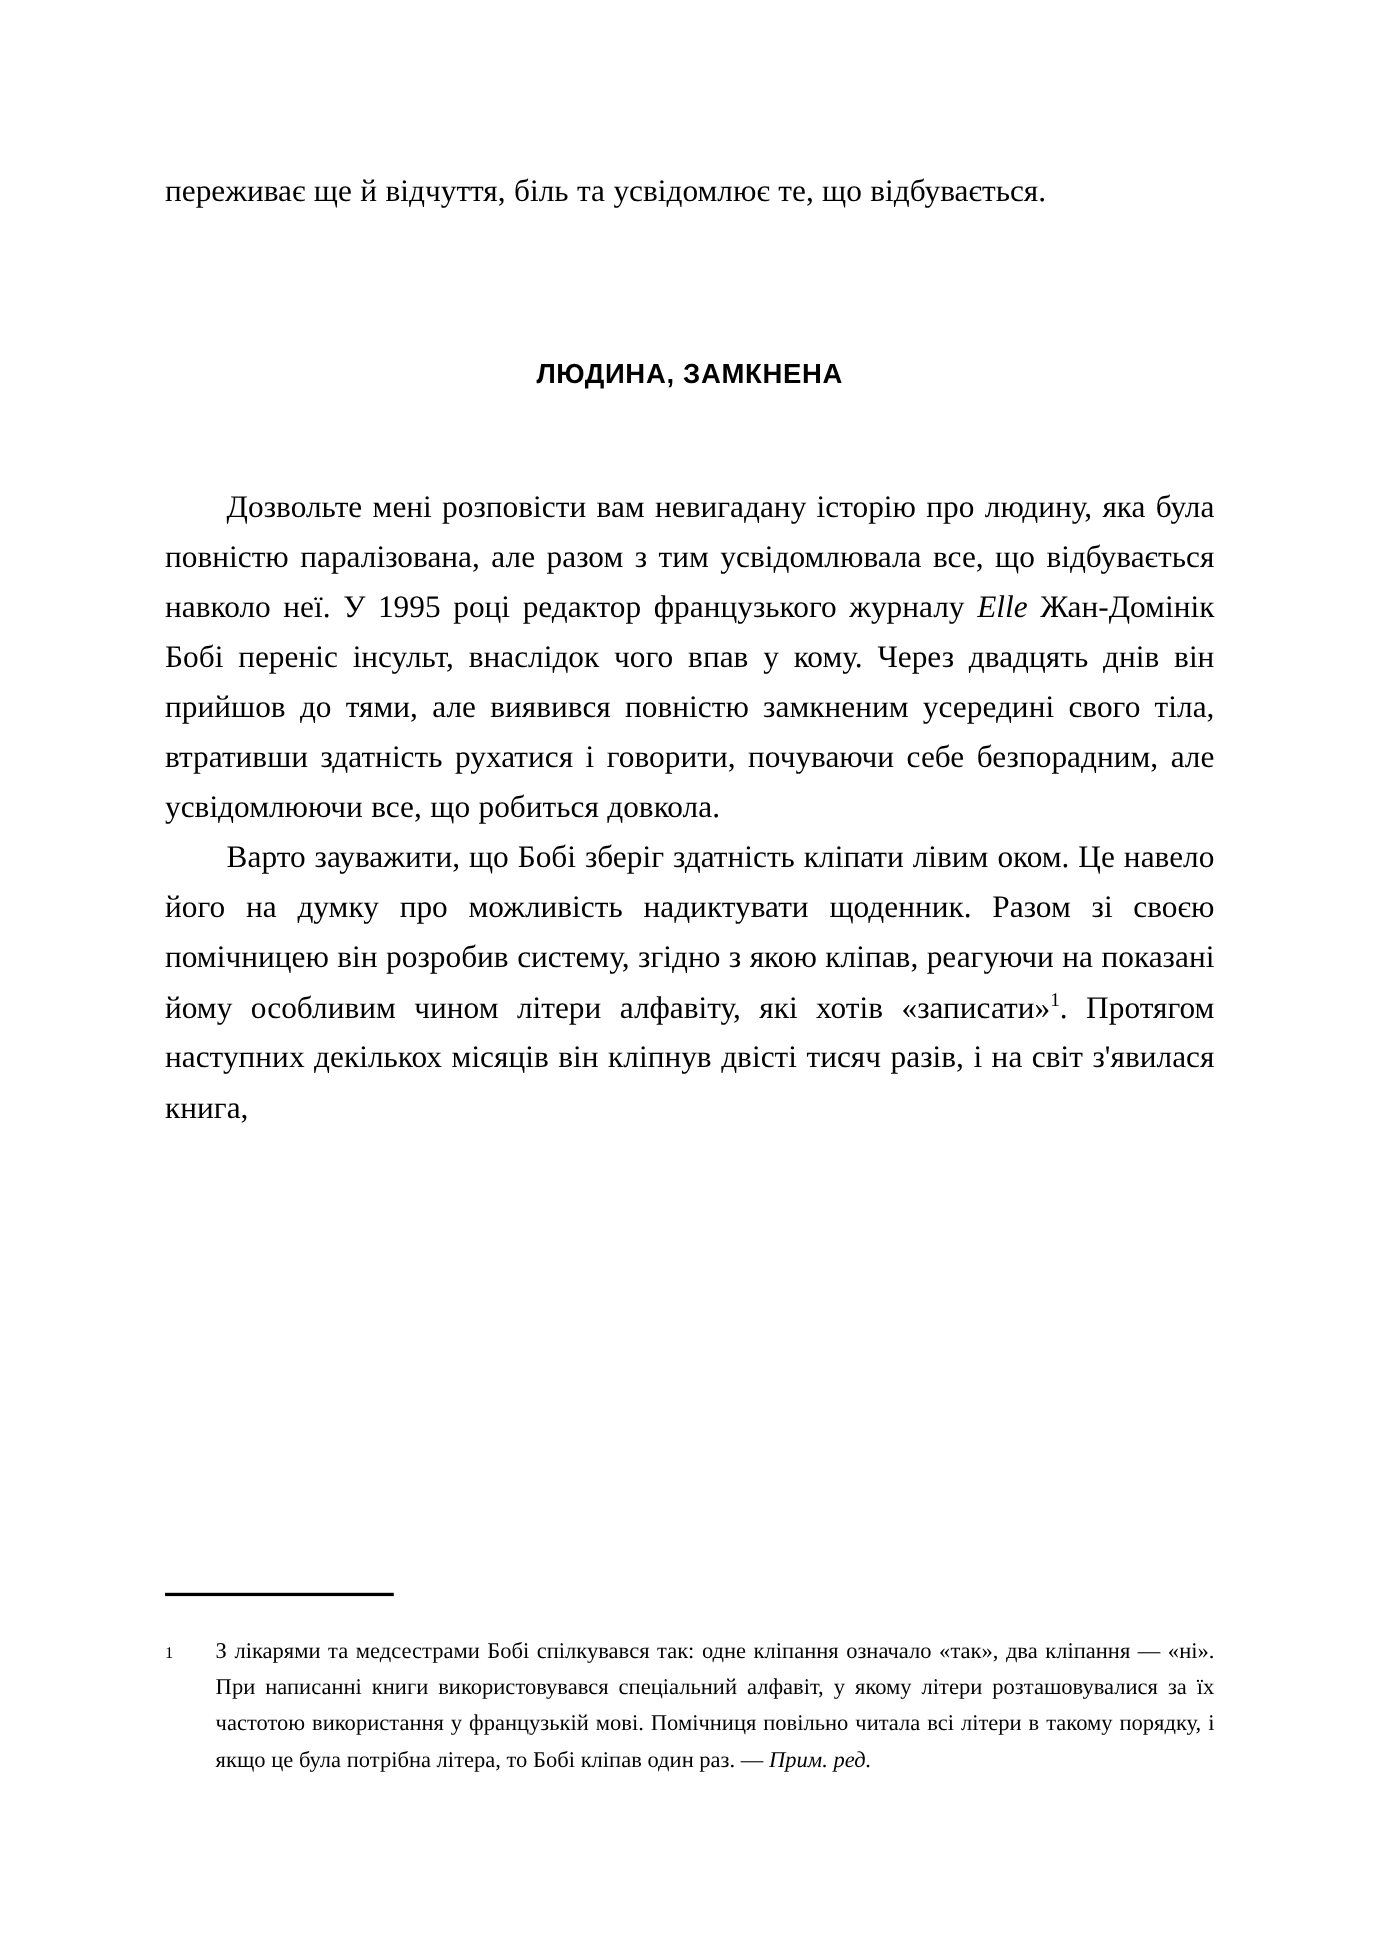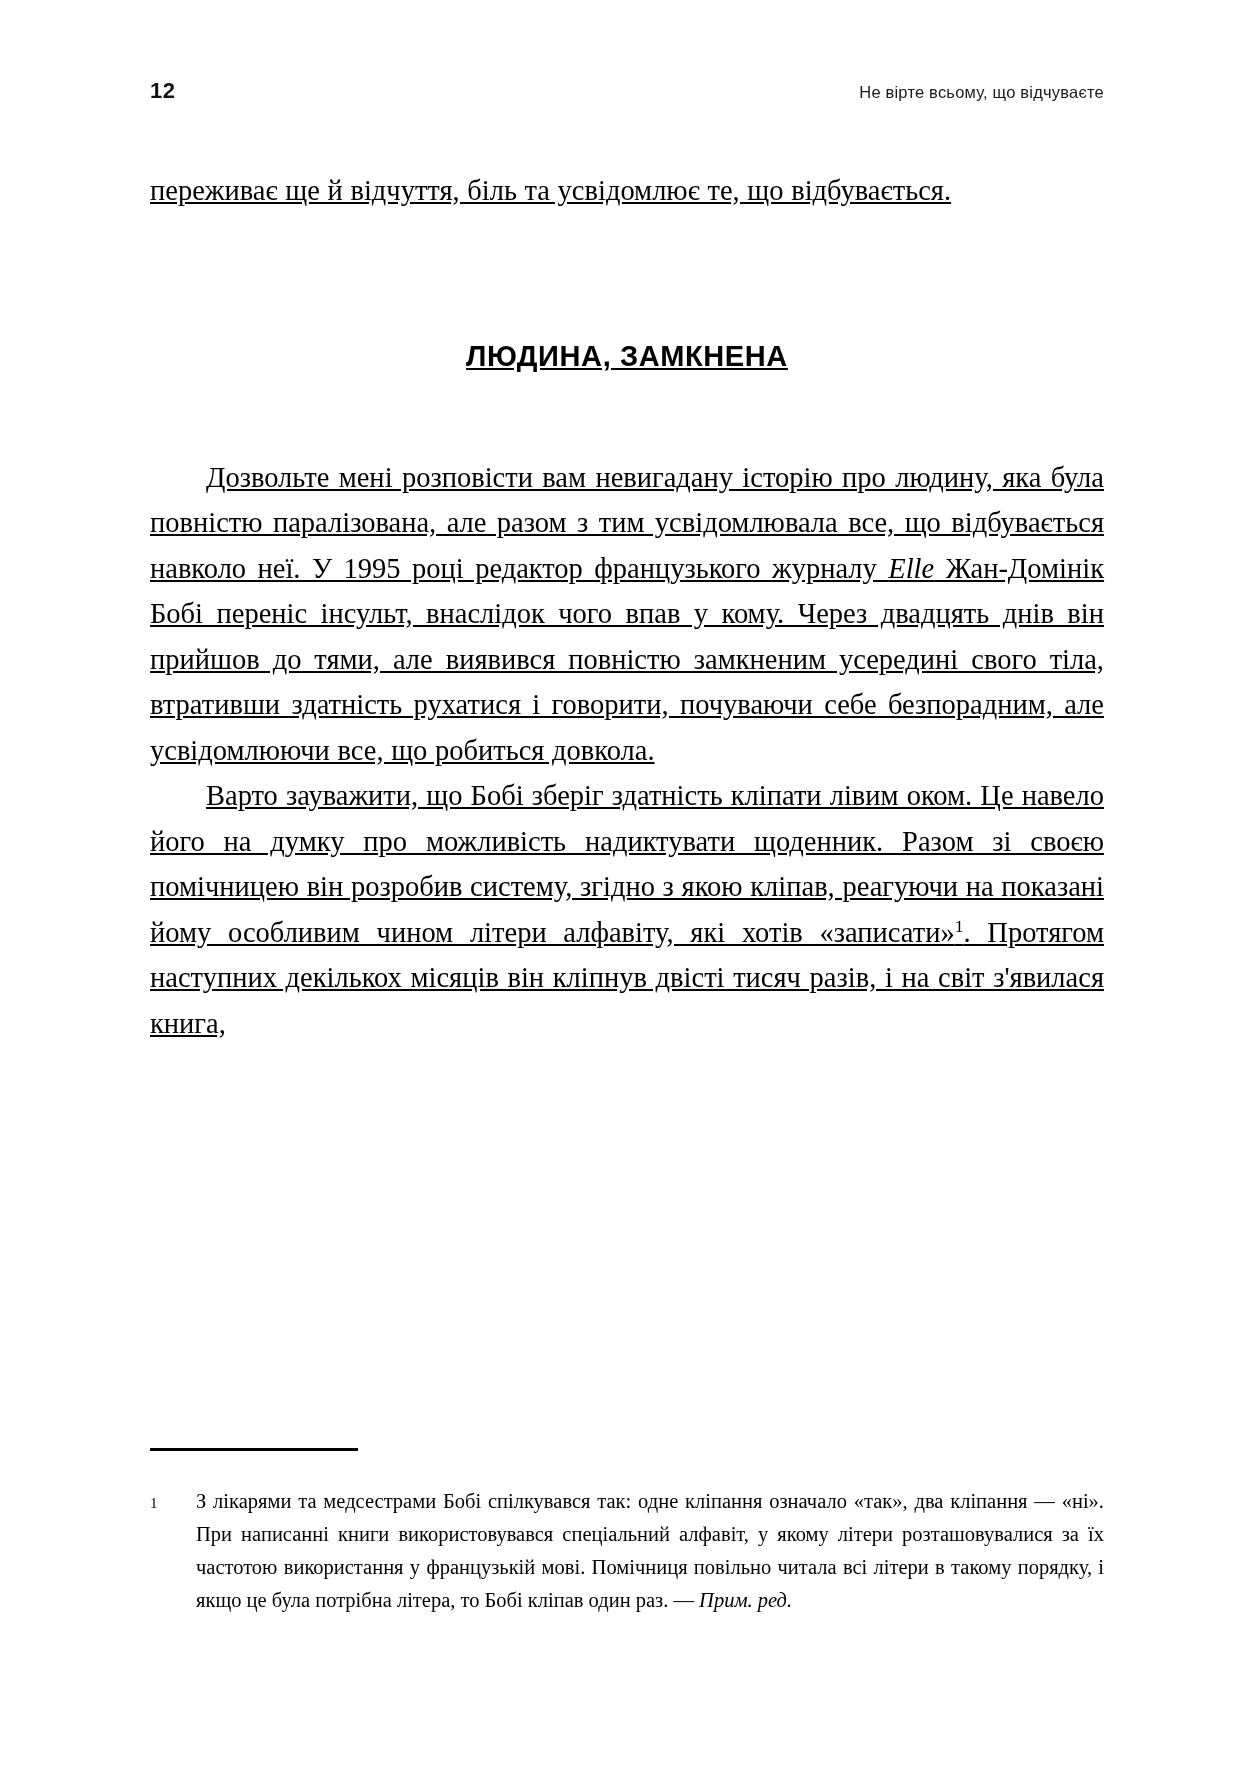--- a/index.html
+++ b/index.html
@@ -44,24 +44,23 @@
     font-family: "Liberation Sans", "DejaVu Sans", sans-serif;
     font-size: 16.5px;
     color: #1a1a1a;
     letter-spacing: 0.2px;
     white-space: nowrap;
   }
 
   
   .column {
     position: absolute;
-    top: 168px;
+    top: 152px;
     left: 150px;
     width: 954px;
-    text-decoration: underline;
   }
 
   p.body {
     margin: 0;
     font-size: 28.5px;
     line-height: 45.5px;
     text-align: justify;
     text-align-last: left;
     text-indent: 0;
     hyphens: manual;
@@ -81,21 +80,21 @@
     vertical-align: super;
     line-height: 0;
   }
 
   
   .chapter-heading {
     margin: 0;
     padding: 0;
     text-align: center;
     font-family: "Liberation Sans", "DejaVu Sans", sans-serif;
-    font-size: 29px;
+    font-size: 25px;
     font-weight: 700;
     line-height: 49px;
     letter-spacing: 0.6px;
     color: #000000;
   }
 
   .gap-after-intro { height: 118px; }
   .gap-after-heading { height: 74px; }
 
   
@@ -134,24 +133,20 @@
     text-align-last: left;
   }
 
   .footnote-text em { font-style: italic; }
 </style>
 </head>
 <body>
 
 <div class="page">
 
-  <div class="running-head">
-    <span class="folio">12</span>
-    <span class="running-title">Не вірте всьому, що відчуваєте</span>
-  </div>
 
   <div class="column">
 
     <p class="body">
       <span>переживає ще й відчуття, біль та усвідомлює те, що від­бувається.</span>
     </p>
 
     <div class="gap-after-intro"></div>
 
     <h1 class="chapter-heading">

